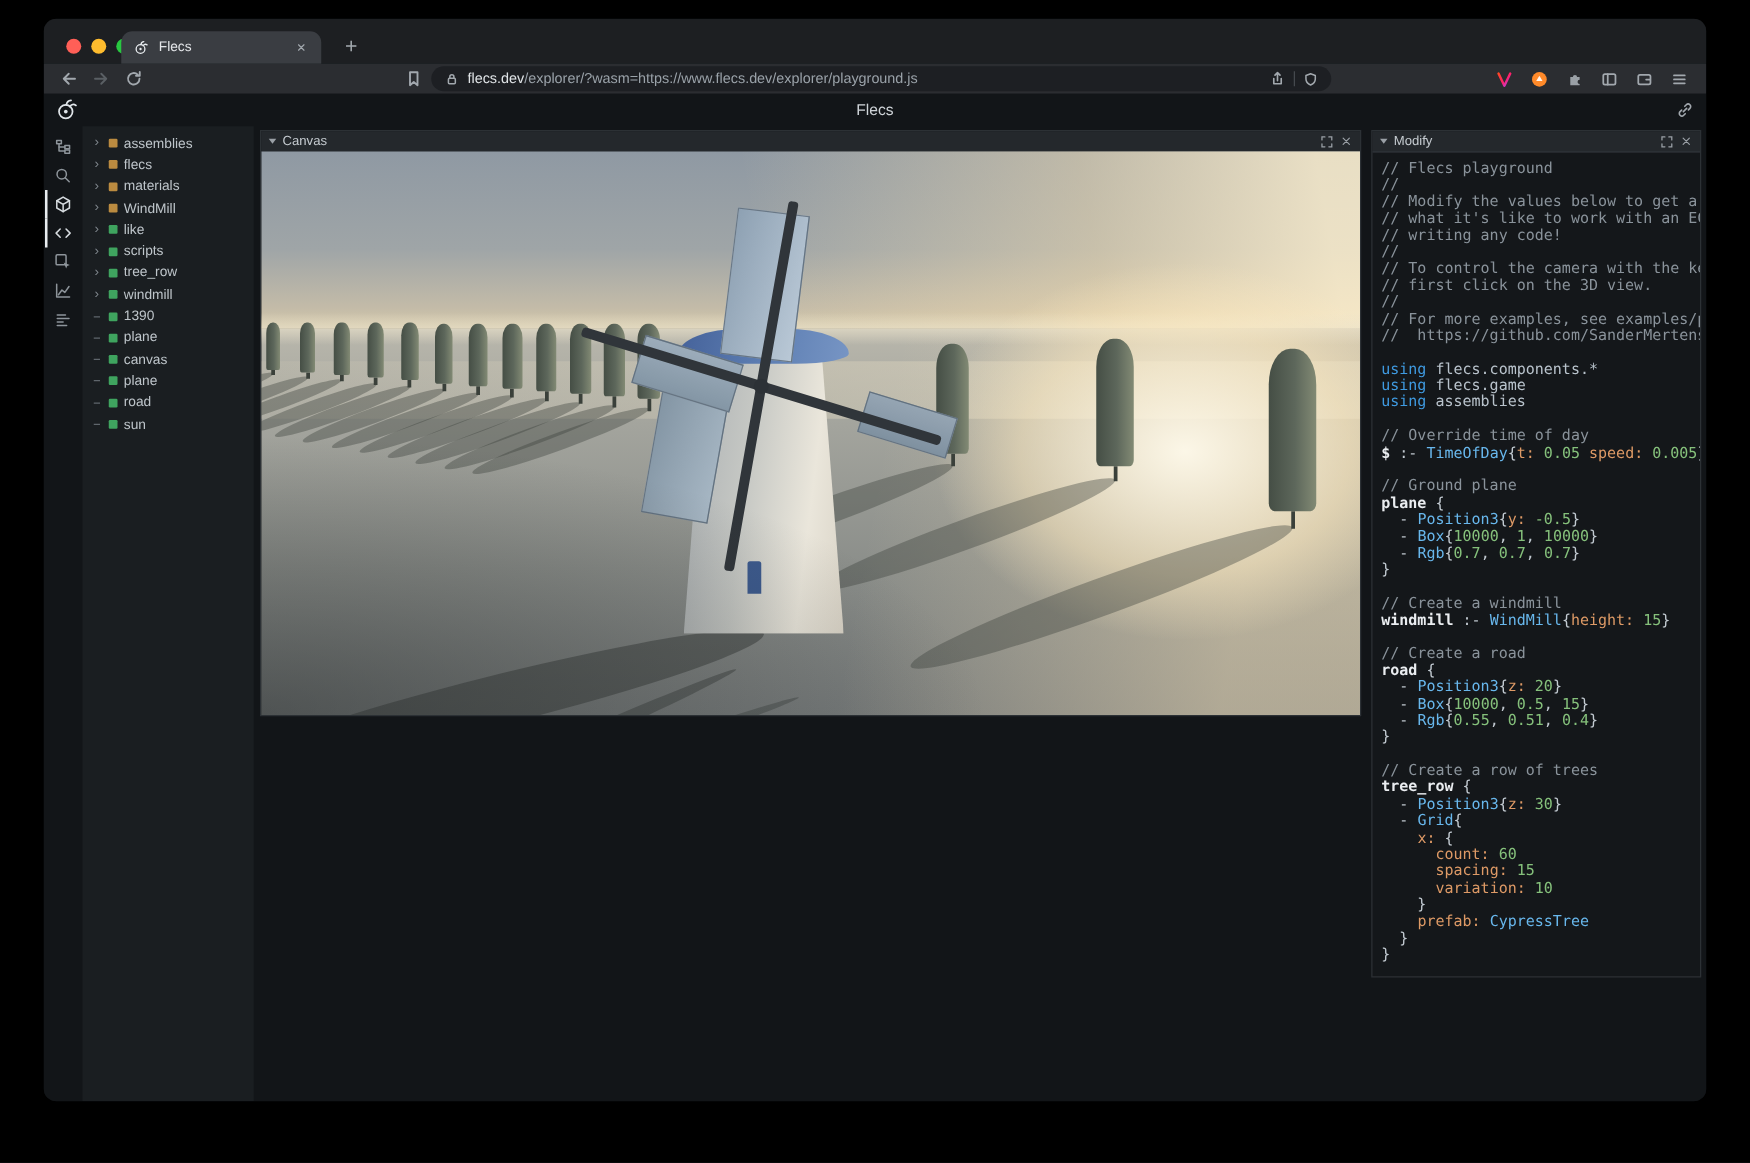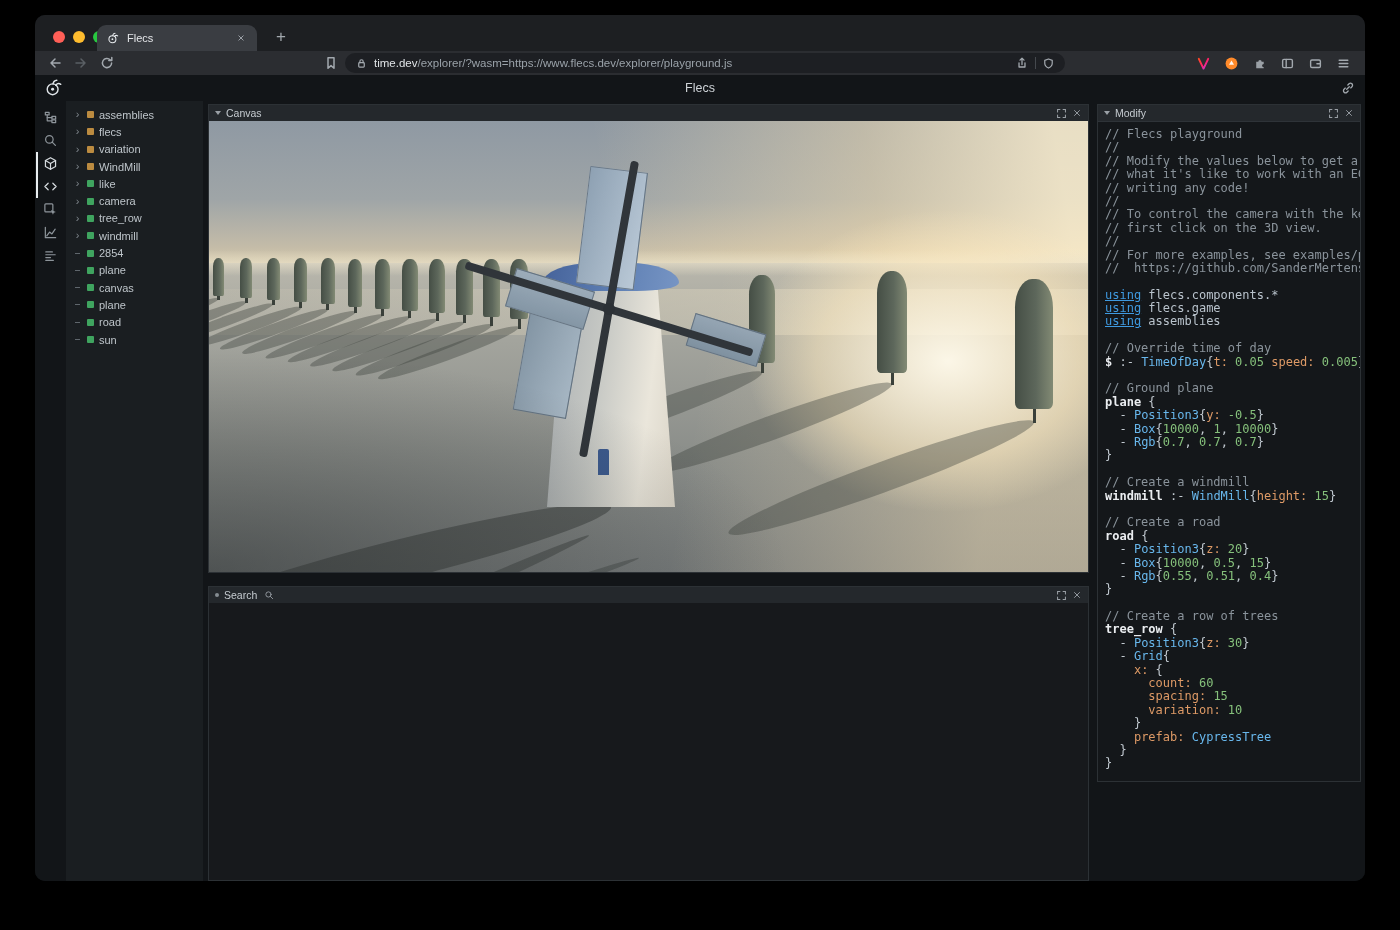--- a/index.html
+++ b/index.html
@@ -75,21 +75,21 @@
   .canvas-body{position:absolute;left:0;top:16px;right:0;bottom:0;background:#0f1214;overflow:hidden;}
   .search-panel{left:173px;top:511px;width:881px;height:295px;}
   .search-body{position:absolute;left:0;top:16px;right:0;bottom:0;background:#17191c;}
   .editor-panel{left:1062px;top:29px;width:264px;height:678px;background:#14171a;}
   .editor-body{position:absolute;left:0;top:16px;right:0;bottom:0;overflow:hidden;}
 
   
   .code{padding:7px 0 8px 7px;font-family:"DejaVu Sans Mono",monospace;font-size:12px;
         line-height:13.4px;color:#c7ced4;white-space:pre;}
   .code-line{height:13.4px;}
-  .tok-c{color:#8a939b;} .tok-k{color:#3f9ae0;text-decoration:underline;} .tok-t{color:#68b7ec;} .tok-p{color:#de9a66;}
+  .tok-c{color:#8a939b;} .tok-k{color:#3f9ae0;} .tok-t{color:#68b7ec;} .tok-p{color:#de9a66;}
   .tok-n{color:#85c07b;} .tok-v{color:#eaedf0;font-weight:bold;} .tok-o{color:#c2cad1;} .tok-w{color:#b9c3cc;}
 
   
   .scene-layer{position:absolute;}
   .sky{left:0;top:0;right:0;height:142px;background:linear-gradient(180deg,#8f99a3 0%,#9fa5a7 55%,#c3bba8 88%,#d5c9ab 100%);}
   .sky-warm{left:0;top:0;right:0;height:142px;background:linear-gradient(80deg,rgba(255,228,180,0) 45%,rgba(250,225,175,.45) 75%,rgba(255,240,205,.8) 96%);}
   .ground{left:0;top:142px;right:0;bottom:0;background:linear-gradient(180deg,#b9b7ac 0%,#a3a49d 25%,#8b8e8a 62%,#767a7a 100%);}
   .ground-warm{left:0;top:142px;right:0;bottom:0;background:linear-gradient(100deg,rgba(0,0,0,0) 55%,rgba(234,215,176,.5) 88%);z-index:1;}
   .road{left:0;top:168px;right:0;height:46px;background:linear-gradient(90deg,rgba(203,198,180,.22),rgba(226,217,193,.5) 82%);z-index:1;}
   .horizon-haze{left:0;top:129px;right:0;height:26px;background:linear-gradient(180deg,rgba(231,223,201,0),rgba(233,225,202,.65) 50%,rgba(220,215,195,0));z-index:2;}
@@ -185,21 +185,21 @@
           <path class="ic" d="M5 2.8h6v10.4L8 10.6l-3 2.6z"></path>
         </svg>
     </span>
     <div class="urlbar">
       <span>
         <svg width="13" height="13" viewBox="0 0 16 16">
             <rect class="ic" x="4.6" y="7" width="6.8" height="5.4" rx="1"></rect>
             <path class="ic" d="M6 7V5.4a2 2 0 0 1 4 0V7"></path>
           </svg>
       </span>
-      <span class="url-text"><span class="url-domain">time.dev</span><span class="url-path">/explorer/?wasm=https://www.flecs.dev/explorer/playground.js</span></span>
+      <span class="url-text"><span class="url-domain">flecs.dev</span><span class="url-path">/explorer/?wasm=https://www.flecs.dev/explorer/playground.js</span></span>
       <span>
         <svg width="14" height="14" viewBox="0 0 16 16">
             <path class="ic" d="M8 9.8V2.6M5.7 4.7L8 2.4l2.3 2.3M4.6 7.8v4.8h6.8V7.8"></path>
           </svg>
       </span>
       <span class="url-div"></span>
       <span>
         <svg width="13" height="13" viewBox="0 0 16 16">
             <path class="ic" d="M8 2.4l4.6 1.7v3.6c0 2.9-1.9 4.7-4.6 5.9-2.7-1.2-4.6-3-4.6-5.9V4.1z"></path>
           </svg>
@@ -323,51 +323,51 @@
           <span class="tlabel">assemblies</span>
         </div>
         <div class="tree-row">
           <span class="tw chev">›</span>
           <span class="sq" style="background: rgb(187, 139, 64);"></span>
           <span class="tlabel">flecs</span>
         </div>
         <div class="tree-row">
           <span class="tw chev">›</span>
           <span class="sq" style="background: rgb(187, 139, 64);"></span>
-          <span class="tlabel">variation</span>
+          <span class="tlabel">materials</span>
         </div>
         <div class="tree-row">
           <span class="tw chev">›</span>
           <span class="sq" style="background: rgb(187, 139, 64);"></span>
           <span class="tlabel">WindMill</span>
         </div>
         <div class="tree-row">
           <span class="tw chev">›</span>
           <span class="sq" style="background: rgb(63, 164, 95);"></span>
           <span class="tlabel">like</span>
         </div>
         <div class="tree-row">
           <span class="tw chev">›</span>
           <span class="sq" style="background: rgb(63, 164, 95);"></span>
-          <span class="tlabel">camera</span>
+          <span class="tlabel">scripts</span>
         </div>
         <div class="tree-row">
           <span class="tw chev">›</span>
           <span class="sq" style="background: rgb(63, 164, 95);"></span>
           <span class="tlabel">tree_row</span>
         </div>
         <div class="tree-row">
           <span class="tw chev">›</span>
           <span class="sq" style="background: rgb(63, 164, 95);"></span>
           <span class="tlabel">windmill</span>
         </div>
         <div class="tree-row">
           <span class="tw dash"></span>
           <span class="sq" style="background: rgb(63, 164, 95);"></span>
-          <span class="tlabel">2854</span>
+          <span class="tlabel">1390</span>
         </div>
         <div class="tree-row">
           <span class="tw dash"></span>
           <span class="sq" style="background: rgb(63, 164, 95);"></span>
           <span class="tlabel">plane</span>
         </div>
         <div class="tree-row">
           <span class="tw dash"></span>
           <span class="sq" style="background: rgb(63, 164, 95);"></span>
           <span class="tlabel">canvas</span>
@@ -474,44 +474,20 @@
             <div class="sail sail-r"></div>
             <div class="arm arm-v"></div>
             <div class="arm arm-h"></div>
             <div class="hub-dot"></div>
           </div>
         </div>
         <div class="vignette"></div>
       </div>
     </div>
 
-    <div class="panel search-panel">
-      <div class="panel-header">
-        <span class="hdot"></span>
-        <span class="panel-title">Search</span>
-        <span>
-          <svg width="11" height="11" viewBox="0 0 16 16">
-              <circle class="ph-ic" cx="6.5" cy="6.5" r="3.8"></circle>
-              <path class="ph-ic" d="M9.4 9.4l3.2 3.2"></path>
-            </svg>
-        </span>
-        <span class="ph-spacer"></span>
-        <span>
-          <svg width="11" height="11" viewBox="0 0 14 14">
-              <path class="ph-ic" d="M2 5V2h3M9 2h3v3M12 9v3H9M5 12H2V9"></path>
-            </svg>
-        </span>
-        <span>
-          <svg width="10" height="10" viewBox="0 0 14 14">
-              <path class="ph-ic" d="M3.5 3.5l7 7M10.5 3.5l-7 7"></path>
-            </svg>
-        </span>
-      </div>
-      <div class="search-body"></div>
-    </div>
 
     <div class="panel editor-panel">
       <div class="panel-header">
         <span class="caret"></span>
         <span class="panel-title">Modify</span>
         <span class="ph-spacer"></span>
         <span>
           <svg width="11" height="11" viewBox="0 0 14 14">
               <path class="ph-ic" d="M2 5V2h3M9 2h3v3M12 9v3H9M5 12H2V9"></path>
             </svg>

